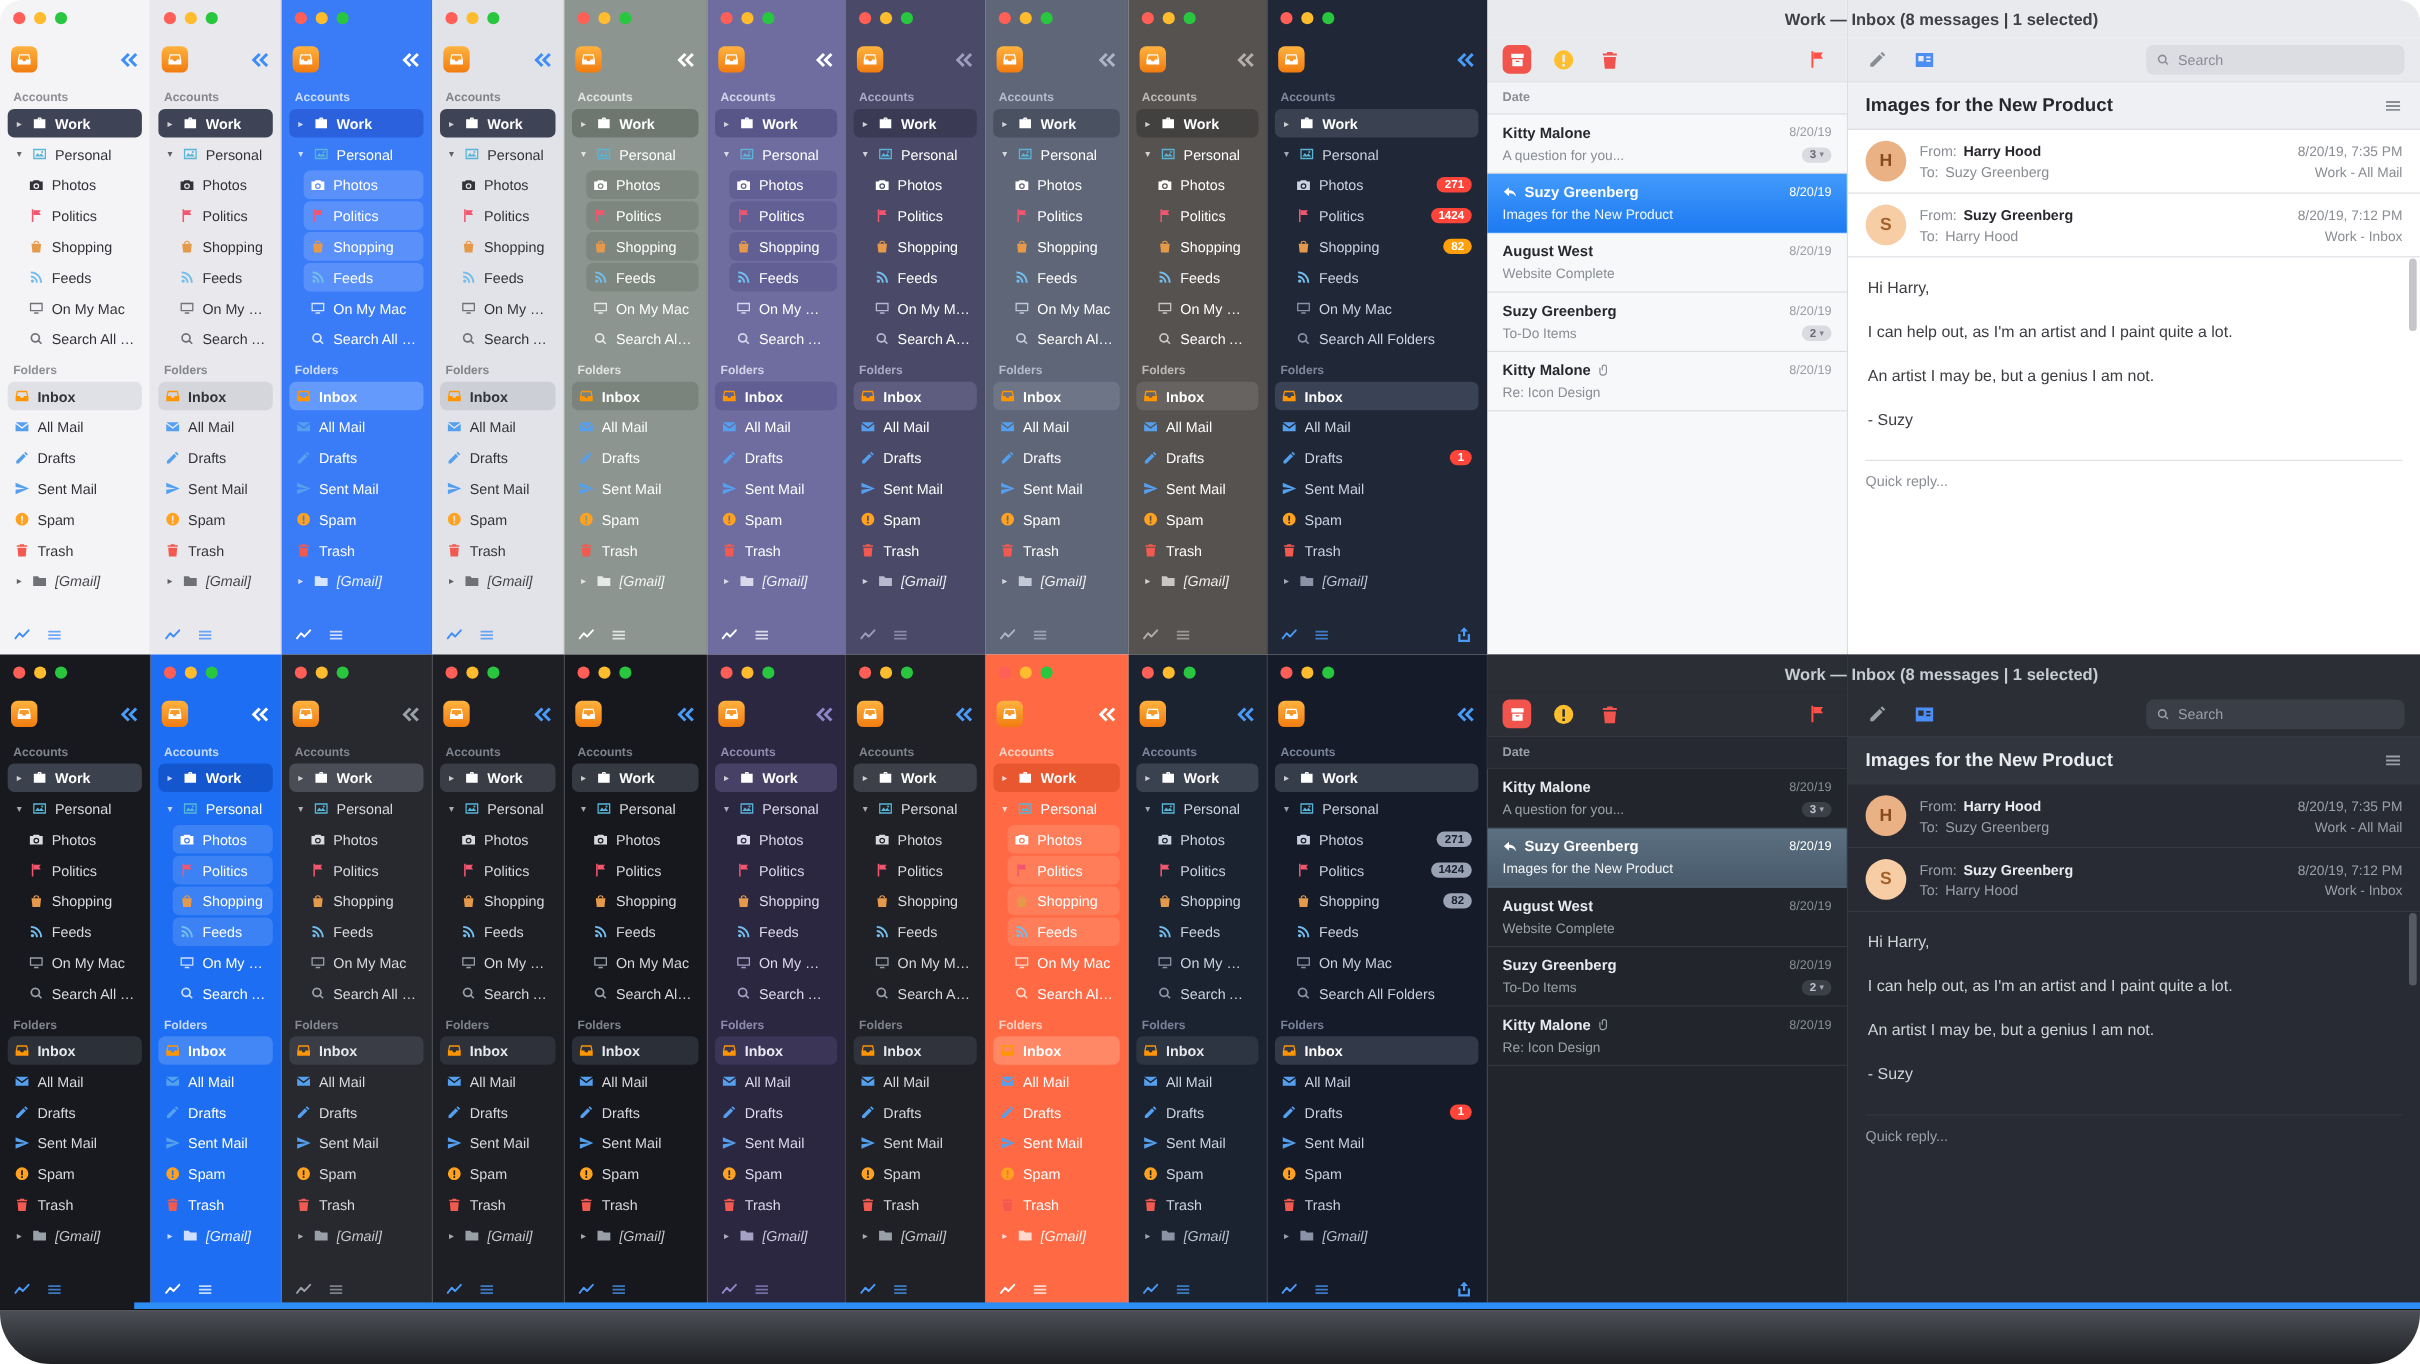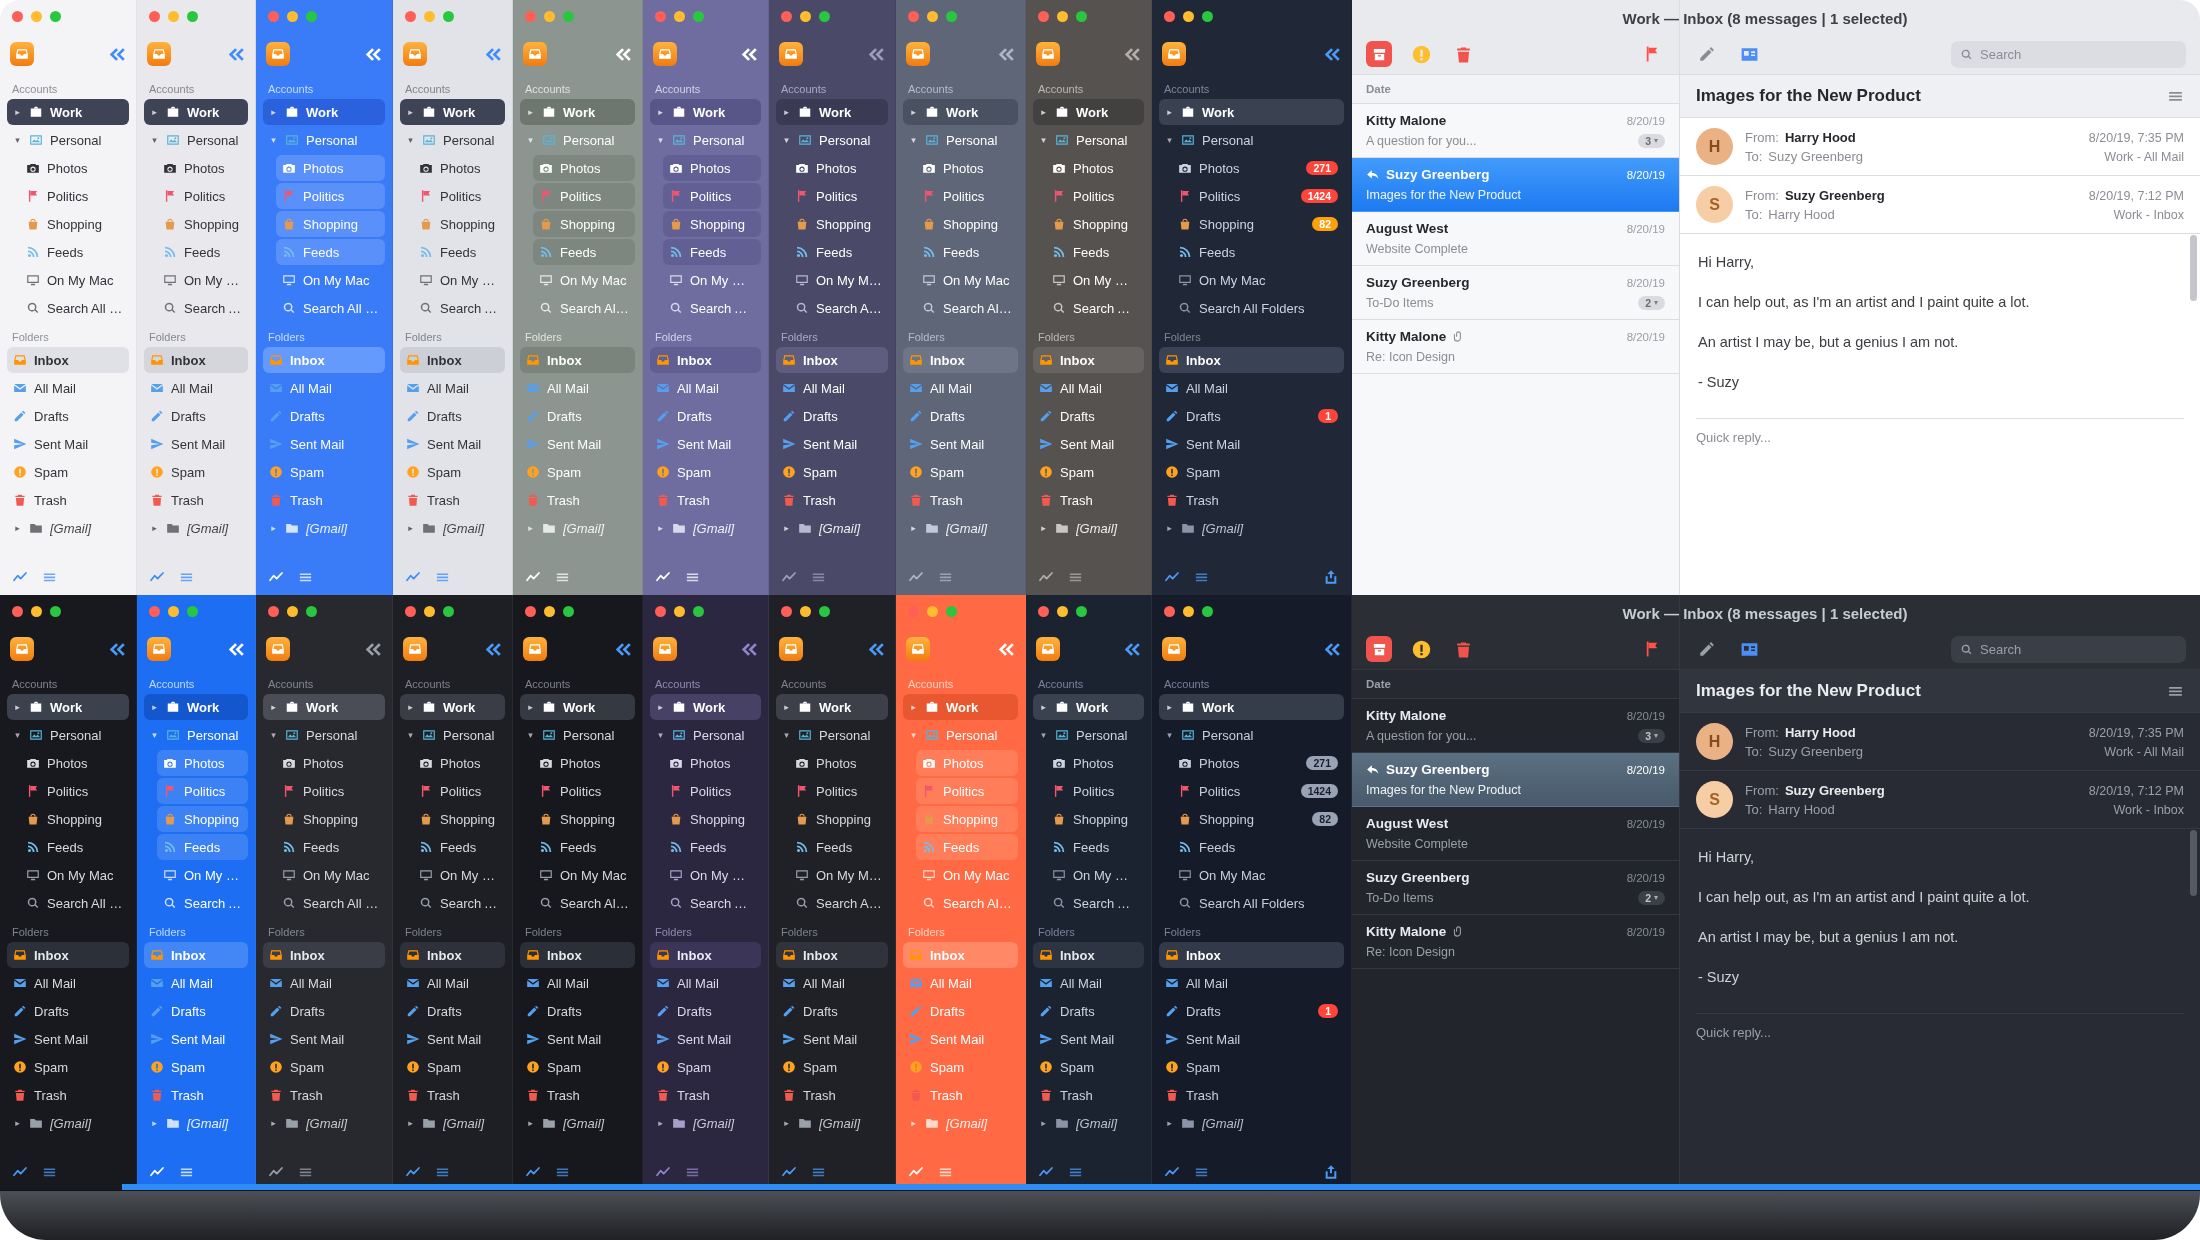--- a/index.html
+++ b/index.html
@@ -20,21 +20,21 @@
 
   
   .sb{flex:0 0 auto;display:flex;flex-direction:column;background:var(--bg);color:var(--tx);overflow:hidden;position:relative;}
   .light .sb{border-right:1px solid rgba(0,0,0,.07);}
   .dark .sb{border-right:1px solid rgba(255,255,255,.05);}
   .lights{display:flex;gap:8px;padding:11px 0 0 12px;height:23px;flex:0 0 auto;}
   .dot{width:11px;height:11px;border-radius:50%;}
   .dot.r{background:#ff5f57}.dot.y{background:#febc2e}.dot.g{background:#29c73f}
   .sbtb{height:40px;display:flex;align-items:center;justify-content:space-between;padding:0 10px;flex:0 0 auto;}
   .mailbtn{width:24px;height:24px;border-radius:6px;background:linear-gradient(#ffb23e,#f17c10);display:inline-flex;align-items:center;justify-content:center;color:#fff;}
-  .sec{font-size:11px;font-weight:400;color:var(--label);padding:9px 12px 3px;white-space:nowrap;overflow:hidden;}
+  .sec{font-size:11px;font-weight:700;color:var(--label);padding:9px 12px 3px;white-space:nowrap;overflow:hidden;}
   .row{height:26px;display:flex;align-items:center;gap:7px;margin:1px 7px;padding:0 6px;border-radius:6px;font-size:13px;flex:0 0 auto;}
   .row .lbl{white-space:nowrap;overflow:hidden;text-overflow:ellipsis;flex:1;min-width:0;}
   .row.indent{margin-left:20px;}
   .row.sub{background:var(--pill,transparent);}
   .row.work{background:var(--wbg);color:var(--wtx);font-weight:600;}
   .row.inbox{background:var(--ibg);color:var(--itx);font-weight:600;}
   .disc{font-size:9px;opacity:.75;width:9px;flex:0 0 auto;text-align:center;}
   .lbl.italic{font-style:italic;opacity:.9;}
   .badge{margin-left:auto;font-size:10.5px;font-weight:700;padding:1px 7px;border-radius:9px;flex:0 0 auto;}
   .sbfoot{margin-top:auto;height:36px;display:flex;align-items:center;gap:14px;padding:0 12px;color:var(--tool);flex:0 0 auto;}

